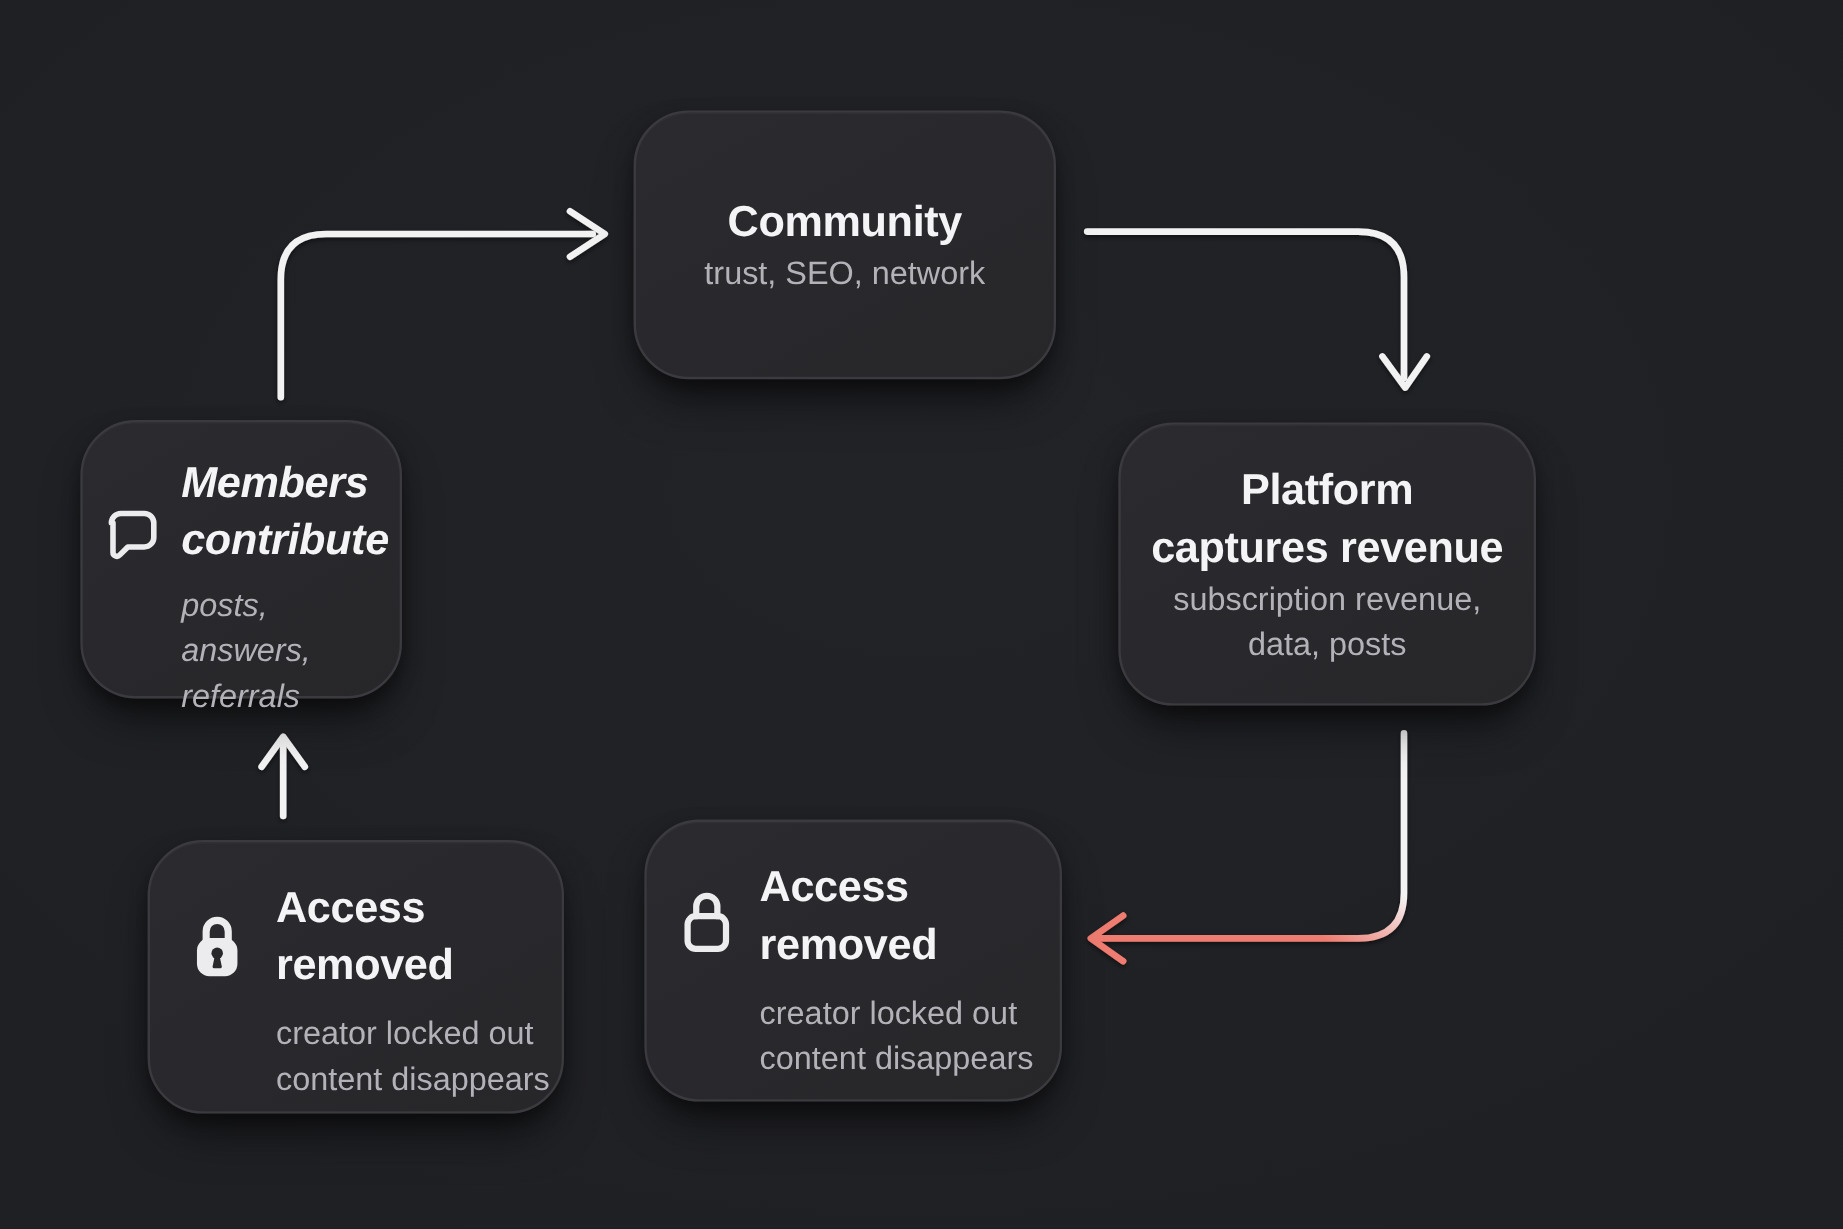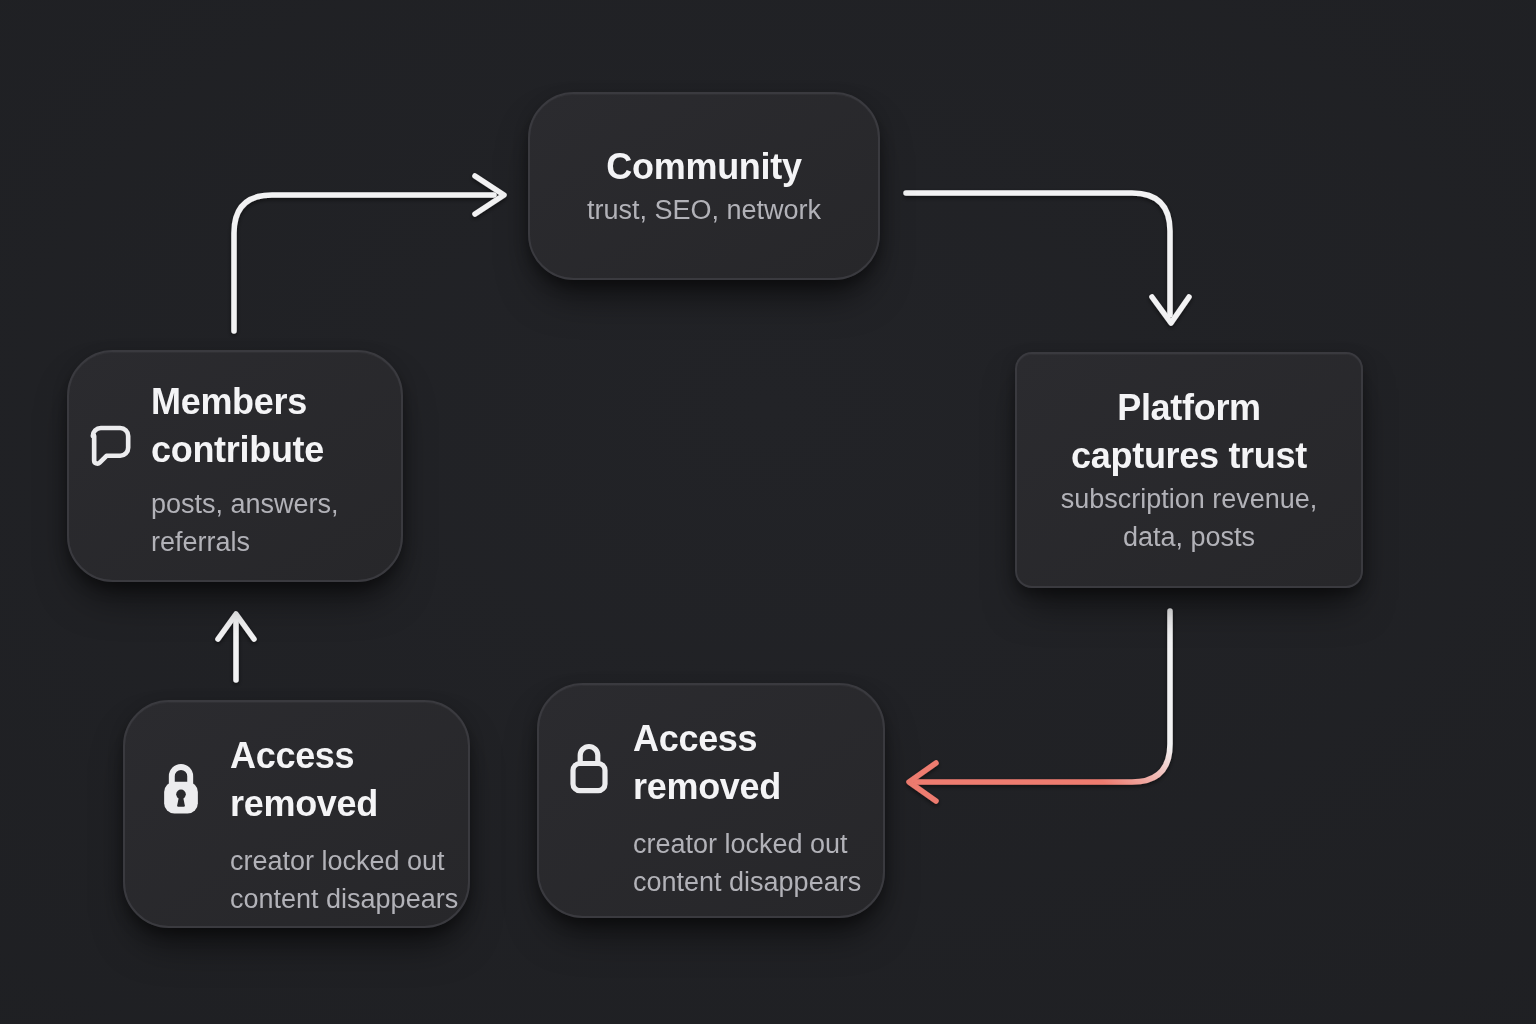--- a/index.html
+++ b/index.html
@@ -16,23 +16,23 @@
     box-shadow:0 24px 38px -10px rgba(0,0,0,.55),0 6px 14px rgba(0,0,0,.35),inset 0 1px 0 rgba(255,255,255,.03);
   }
   .title{font-weight:700;font-size:36px;line-height:48px;color:#f4f4f6;letter-spacing:-.3px;}
   .subtitle{font-weight:400;font-size:27px;line-height:38px;color:#b2b2b8;}
   .node.centered{display:flex;flex-direction:column;align-items:center;justify-content:center;text-align:center;}
   .node.centered .subtitle{}
   .node-icon{position:absolute;color:#ececee;}
   .node-icon svg{width:100%;height:100%;display:block;}
   .text-block{position:absolute;}
 
-  #node-community{left:528px;top:92px;width:352px;height:188px;}
-  #node-platform{left:1015px;top:352px;width:348px;height:236px;border-radius:17px;}
-  #node-members{left:67px;top:350px;width:336px;height:232px;}
+  #node-community{left:528px;top:92px;width:352px;height:224px;}
+  #node-platform{left:932px;top:352px;width:348px;height:236px;}
+  #node-members{left:67px;top:350px;width:268px;height:232px;font-style:italic;}
   #node-access-left{left:123px;top:700px;width:347px;height:228px;}
   #node-access-center{left:537px;top:683px;width:348px;height:235px;}
 
   #node-members .node-icon{left:15px;top:68px;width:53px;height:53px;}
   #node-members .text-block{left:82px;top:26px;}
   #node-members .subtitle{margin-top:11px;}
 
   #node-access-left .node-icon{left:33px;top:56px;width:46px;height:62px;}
   #node-access-left .text-block{left:105px;top:30px;}
   #node-access-left .subtitle{margin-top:14px;}
@@ -83,21 +83,21 @@
       <div>Community</div>
     </div>
     <div class="subtitle">
       <div>trust, SEO, network</div>
     </div>
   </div>
 
   <div class="node centered" id="node-platform">
     <div class="title">
       <div>Platform</div>
-      <div>captures trust</div>
+      <div>captures revenue</div>
     </div>
     <div class="subtitle">
       <div>subscription revenue,</div>
       <div>data, posts</div>
     </div>
   </div>
 
   <div class="node" id="node-members">
     <span class="node-icon">
       <svg viewBox="0 0 24 24" fill="none" stroke="currentColor" stroke-width="2.1" stroke-linejoin="round" stroke-linecap="round">

